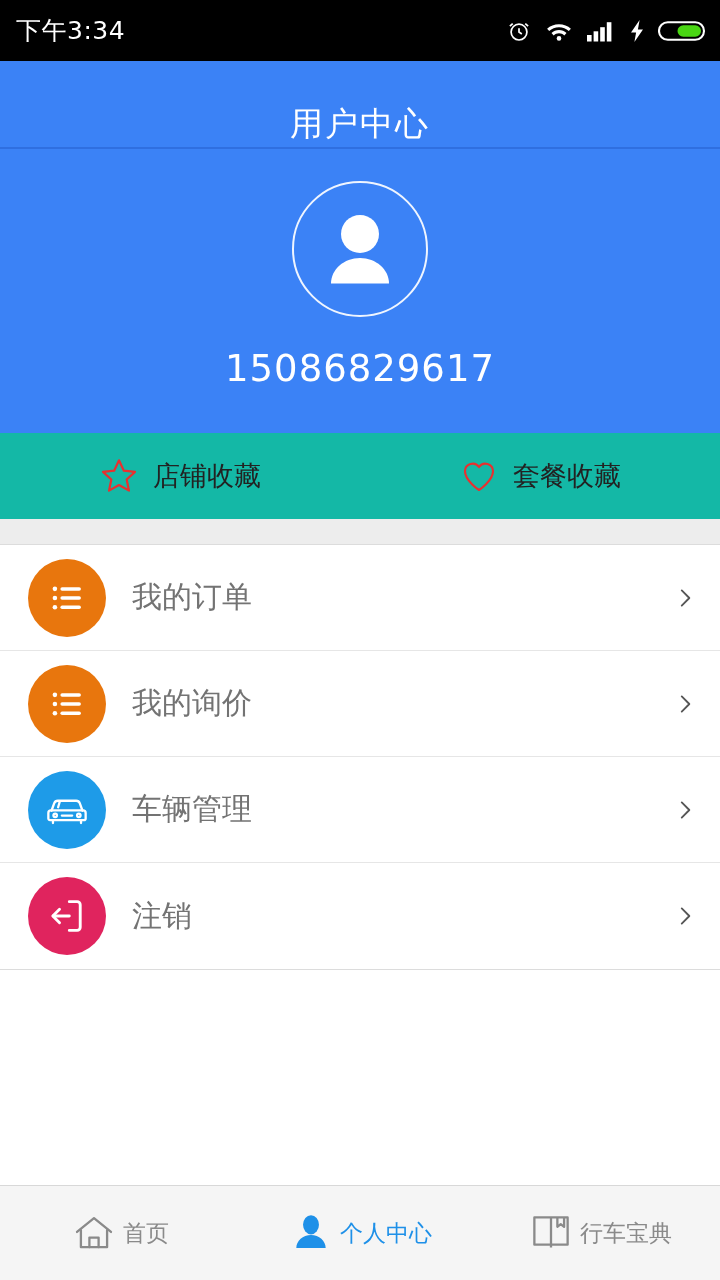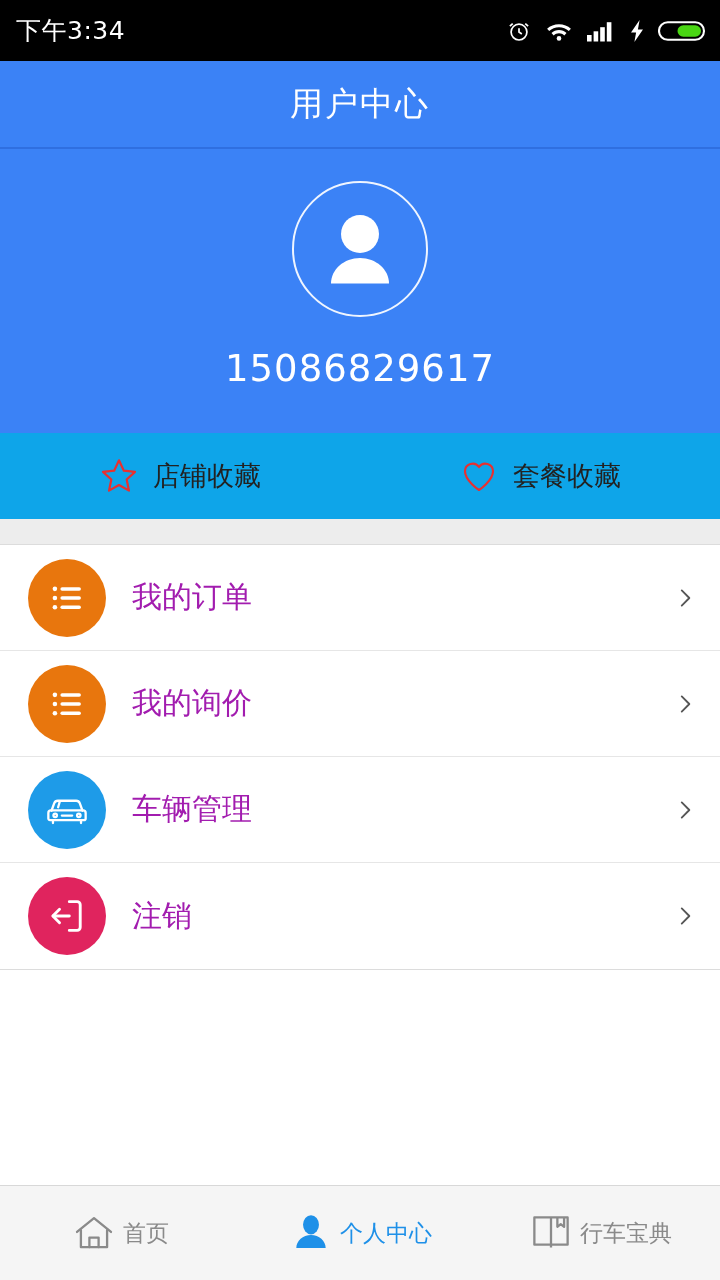--- a/index.html
+++ b/index.html
@@ -18,21 +18,21 @@
     display:flex; align-items:center; justify-content:space-between;
     padding:0 14px 0 16px; flex:none;
   }
   .status-time { font-size:25px; letter-spacing:0.5px; line-height:1; }
   .status-icons { display:flex; align-items:center; gap:13px; }
   .status-icons svg { display:block; }
 
   
   .titlebar {
     height:88px; background:#3b82f6; flex:none;
-    display:flex; align-items:center; justify-content:center;
+    display:flex; align-items:flex-end; justify-content:center;
     border-bottom:2px solid #2f6fe0;
   }
   .titlebar h1 { color:#fff; font-size:33px; font-weight:400; letter-spacing:2px; }
 
   
   .profile {
     background:#3b82f6; flex:none; height:284px;
     display:flex; flex-direction:column; align-items:center;
     padding-top:32px;
   }
@@ -40,21 +40,21 @@
     width:136px; height:136px; border-radius:50%;
     border:2px solid rgba(255,255,255,0.92);
     display:flex; align-items:center; justify-content:center;
     overflow:hidden;
   }
   .avatar svg { display:block; }
   .phone { color:#fff; font-size:37px; margin-top:30px; letter-spacing:1px; font-weight:400; }
 
   
   .favorites {
-    background:#0ea5e9; height:86px; flex:none;
+    background:#14b8a6; height:86px; flex:none;
     display:flex; align-items:center;
   }
   .fav-cell {
     flex:1; display:flex; align-items:center; justify-content:center; gap:14px;
     height:100%;
   }
   .fav-cell svg { display:block; }
   .fav-label { font-size:27px; color:#222; }
 
   .spacer { height:26px; background:#ededed; border-bottom:1px solid #dcdcdc; flex:none; }
@@ -65,21 +65,21 @@
     height:106px; display:flex; align-items:center;
     padding:0 22px 0 28px;
     border-bottom:1px solid #e6e6e6;
   }
   .menu-row:last-child { border-bottom:none; }
   .menu-icon {
     width:78px; height:78px; border-radius:50%;
     display:flex; align-items:center; justify-content:center; flex:none;
   }
   .menu-icon svg { display:block; }
-  .menu-label { font-size:30px; color:#a21caf; margin-left:26px; flex:1; }
+  .menu-label { font-size:30px; color:#737373; margin-left:26px; flex:1; }
   .chev { width:26px; height:26px; flex:none; }
   .chev svg { display:block; }
 
   .filler { flex:1; background:#fff; }
 
   
   .tabbar {
     height:95px; background:#f5f5f5; border-top:1px solid #d8d8d8;
     display:flex; flex:none;
   }

